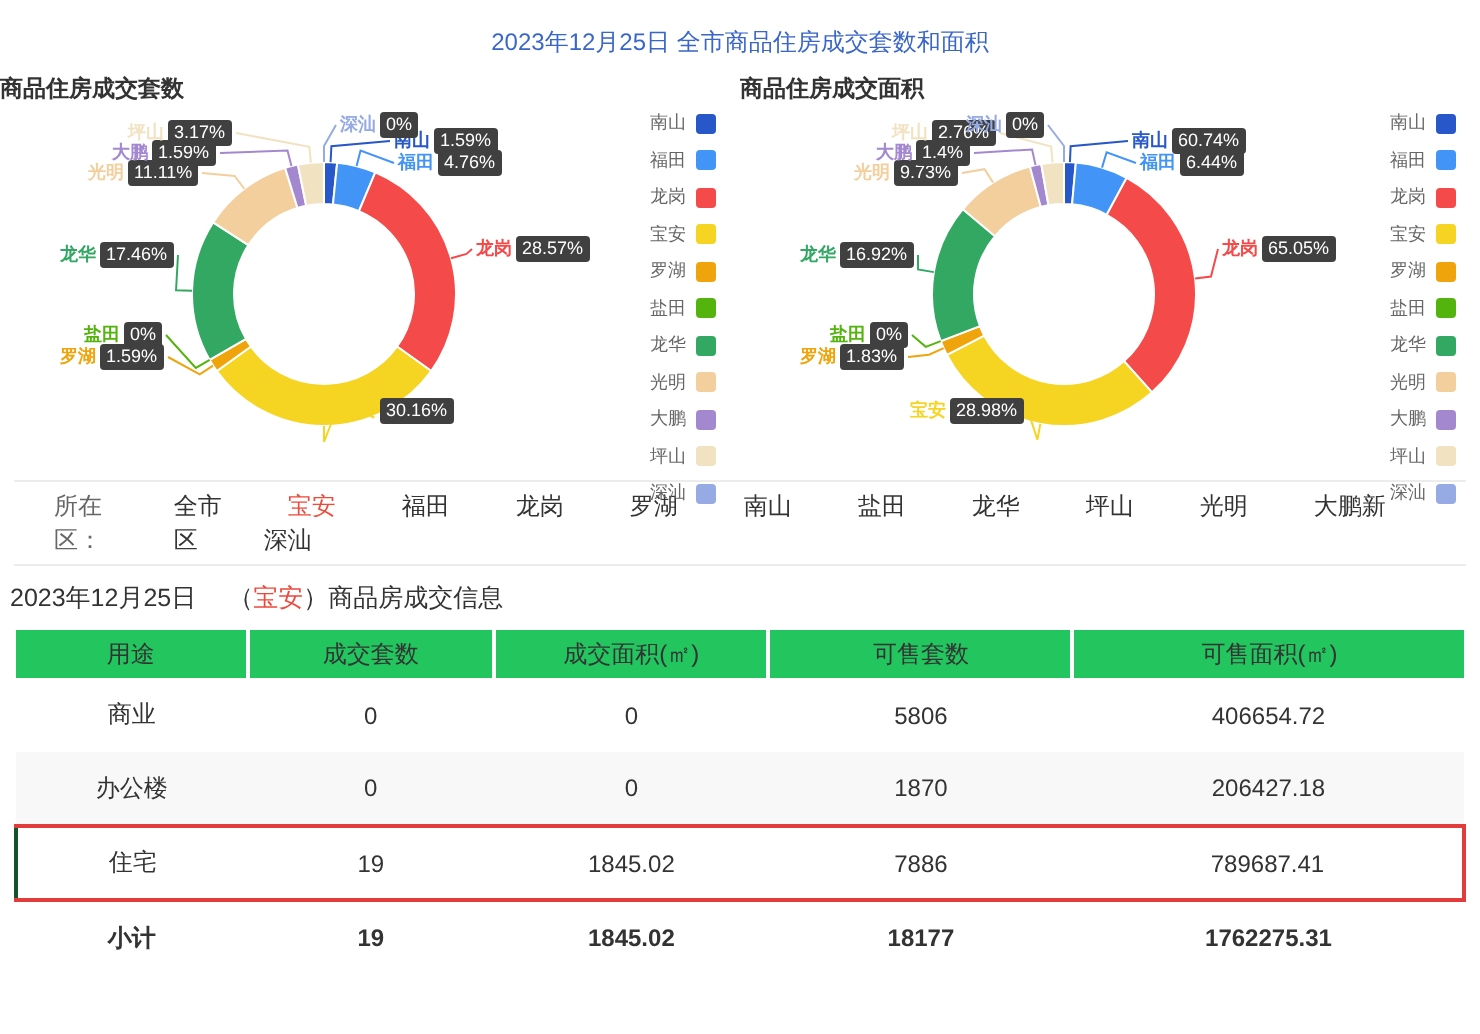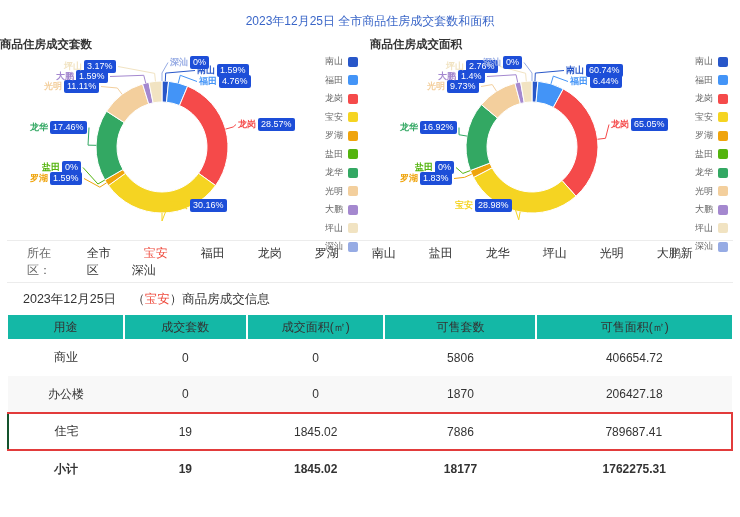--- a/index.html
+++ b/index.html
@@ -9,38 +9,38 @@
   .top{position:relative;height:240px;width:740px}
   .main-title{position:absolute;top:13px;left:0;width:100%;text-align:center;font-size:12px;color:#3a66c8}
   .chart-block{position:absolute;top:0;width:370px;height:240px}
   #chart0{left:0}
   #chart1{left:370px}
   .chart-title{position:absolute;top:37px;left:0;width:370px;text-align:left;font-size:11.5px;font-weight:bold;color:#333}
   .chart-svg{position:absolute;top:0;left:0;width:370px;height:240px}
   .labels{position:absolute;left:0;top:0;width:370px;height:240px;pointer-events:none}
   .slice-label{position:absolute;display:flex;align-items:center;gap:2px;font-size:9px;white-space:nowrap;line-height:1}
   .lab-name{font-weight:bold}
-  .lab-box{background:#1d4ed8;color:#fff;padding:2px 3px;border-radius:2px;font-size:9px}
+  .lab-box{background:#404040;color:#fff;padding:2px 3px;border-radius:2px;font-size:9px}
   .legend{position:absolute;top:55px;right:12px;display:flex;flex-direction:column;align-items:flex-end;gap:5.5px}
   .legend-item{display:flex;align-items:center;gap:5px;cursor:pointer}
   .legend-text{font-size:9px;color:#666}
   .legend-swatch{width:10px;height:10px;border-radius:2px;display:inline-block}
 
   .filter-bar{margin:0 7px;border-top:1px solid #ececec;border-bottom:1px solid #ececec;height:43px;display:flex;align-items:center;padding-left:20px;font-size:12px;color:#333}
   .filter-label{color:#666;margin-right:16px}
   .filter-option{margin-right:33px;cursor:pointer;color:#333}
   .filter-option.selected{color:#ee4a3c}
 
-  .section-title{height:32px;display:flex;align-items:center;padding-left:23px;font-size:12.5px;color:#333}
+  .section-title{height:32px;display:flex;align-items:center;padding-left:5px;font-size:12.5px;color:#333}
   .section-date{margin-right:16px}
   .section-district{color:#ee4a3c}
 
   table{border-collapse:collapse;margin:0 7px;width:726px;table-layout:fixed}
   col.c1{width:16%} col.c2{width:17%} col.c3{width:19%} col.c4{width:21%} col.c5{width:27%}
-  thead th{background:#14b8a6;font-weight:normal;font-size:12px;height:24px;border-left:2px solid #fff;text-align:center;color:#333}
+  thead th{background:#22c55e;font-weight:normal;font-size:12px;height:24px;border-left:2px solid #fff;text-align:center;color:#333}
   thead th:first-child{border-left:none}
   tbody td{height:37px;text-align:center;font-size:12px;color:#333}
   tr.zebra td{background:#f8f8f8}
   tr.bold td{font-weight:bold}
   tr.highlight td{border-top:2px solid #e23b3b;border-bottom:2px solid #e23b3b}
   tr.highlight td:first-child{border-left:2px solid #14532d}
   tr.highlight td:last-child{border-right:2px solid #e23b3b}
 </style>
 </head>
 <body>

